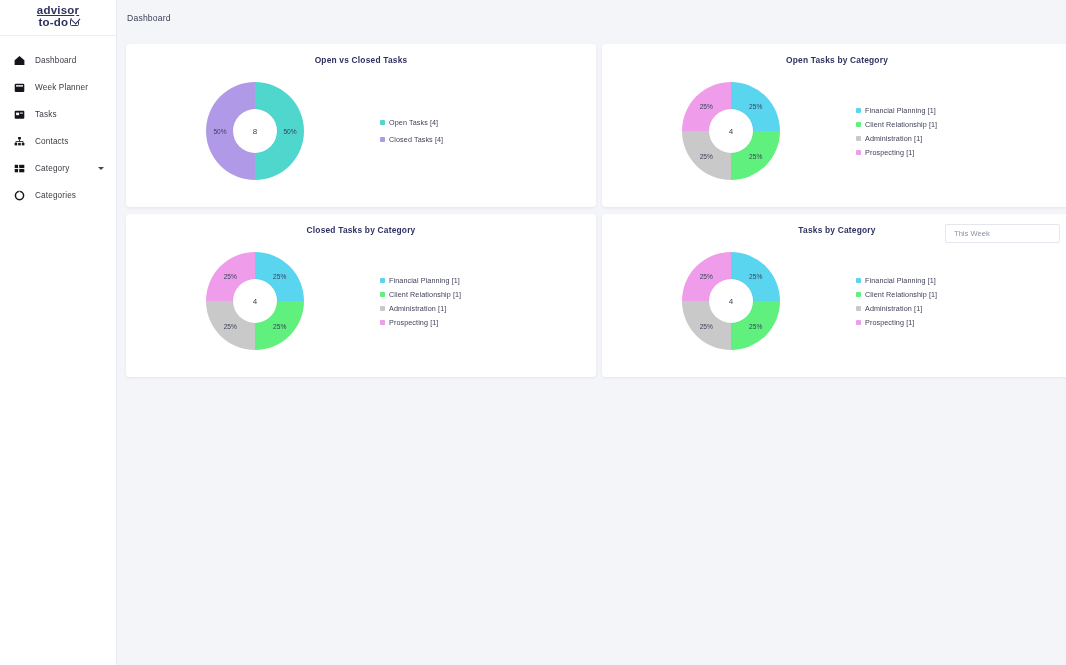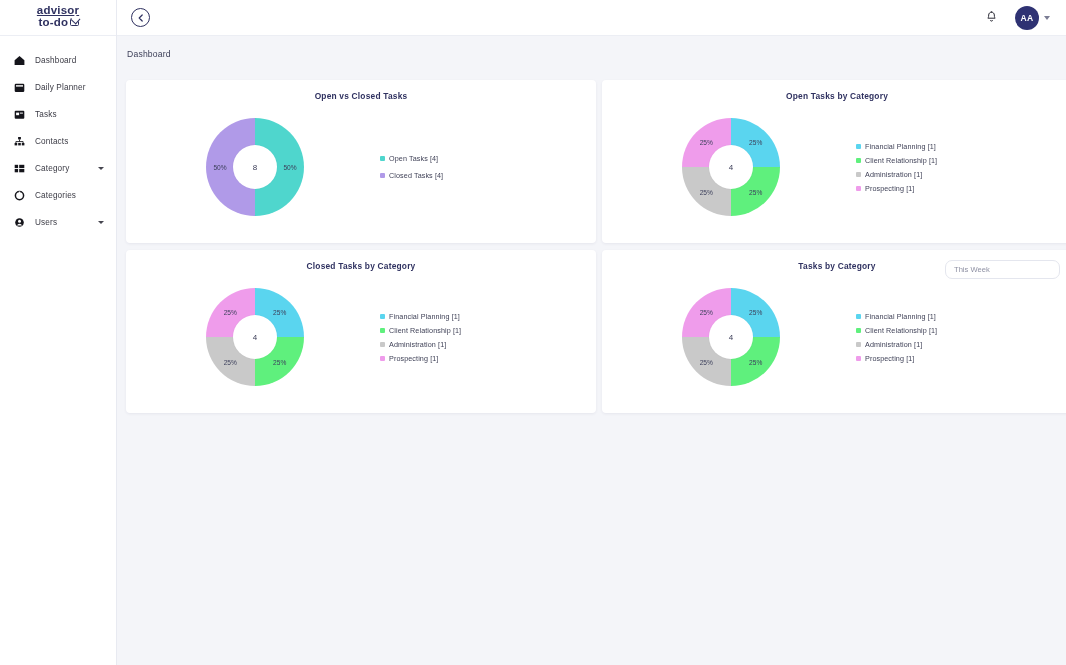--- a/index.html
+++ b/index.html
@@ -139,21 +139,21 @@
     text-align: center;
     font-size: 8.4px;
     font-weight: 700;
     color: #2f3160;
     letter-spacing: .2px;
   }
   .period-select {
     position: absolute; right: 12px; top: 10px;
     width: 115px; height: 19px;
     border: 1px solid #e4e6ee;
-    background: #fff; border-radius: 7px;
+    background: #fff; border-radius: 2px;
     font-size: 7.6px; color: #8e90a3;
     display: flex; align-items: center;
     padding-left: 8px;
     cursor: pointer;
   }
 
   .chart-row {
     display: flex; align-items: center;
     height: 132px;
     padding-left: 4px;
@@ -212,21 +212,21 @@
           </span>
           <span class="nav-label">Dashboard</span>
         </div>
         <div class="nav-item">
           <span class="nav-ico">
             <svg width="11" height="11" viewBox="0 0 11 11">
               <rect x=".7" y="1.8" width="9.6" height="8.2" rx="1.2" fill="#15151b"></rect>
               <rect x="2" y="3.2" width="7" height="1.4" fill="#fff"></rect>
             </svg>
           </span>
-          <span class="nav-label">Daily Planner</span>
+          <span class="nav-label">Week Planner</span>
         </div>
         <div class="nav-item">
           <span class="nav-ico">
             <svg width="11" height="11" viewBox="0 0 11 11">
               <rect x=".7" y="1.8" width="9.6" height="8" rx="1" fill="#15151b"></rect>
               <rect x="2.1" y="3.6" width="3" height="2.6" fill="#fff"></rect>
               <rect x="5.9" y="3.6" width="3" height="1" fill="#fff"></rect>
             </svg>
           </span>
           <span class="nav-label">Tasks</span>
@@ -257,55 +257,25 @@
         </div>
         <div class="nav-item">
           <span class="nav-ico">
             <svg width="11" height="11" viewBox="0 0 11 11">
               <circle cx="5.5" cy="5.6" r="4.1" fill="none" stroke="#15151b" stroke-width="1.5"></circle>
               <path d="M5.5 1.5v2.2" stroke="#fff" stroke-width="1.4"></path>
             </svg>
           </span>
           <span class="nav-label">Categories</span>
         </div>
-        <div class="nav-item">
-          <span class="nav-ico">
-            <svg width="11" height="11" viewBox="0 0 11 11">
-              <circle cx="5.5" cy="5.5" r="4.3" fill="#15151b"></circle>
-              <circle cx="5.5" cy="4.2" r="1.5" fill="#fff"></circle>
-              <path d="M3 8.6a2.6 2.6 0 0 1 5 0z" fill="#fff"></path>
-            </svg>
-          </span>
-          <span class="nav-label">Users</span>
-          <span class="nav-chev"></span>
-        </div>
       </nav>
   </aside>
 
   <div class="main">
 
-    <header class="topbar">
-      <div class="collapse-btn">
-        <svg width="8" height="8" viewBox="0 0 8 8">
-            <path d="M5.2 1 L2.2 4 L5.2 7" stroke="#2f3160" stroke-width="1.2" fill="none" stroke-linecap="round" stroke-linejoin="round"></path>
-          </svg>
-      </div>
-      <div class="topbar-spacer"></div>
-      <div class="bell">
-        <svg width="11" height="12" viewBox="0 0 11 12">
-          <path d="M5.5 1.2c-1.6 0-2.8 1.2-2.8 2.8 0 2.3-.8 3.2-.8 3.2h7.2s-.8-.9-.8-3.2c0-1.6-1.2-2.8-2.8-2.8z" fill="none" stroke="#2b2b36" stroke-width="1"></path>
-          <path d="M4.5 9.1a1 1 0 0 0 2 0" fill="none" stroke="#2b2b36" stroke-width="1"></path>
-          <circle cx="5.5" cy="1" r=".8" fill="#2b2b36"></circle>
-        </svg>
-      </div>
-      <div class="avatar-wrap">
-        <div class="avatar">AA</div>
-        <span class="avatar-chev"></span>
-      </div>
-    </header>
 
     <div class="breadcrumb-bar">
       <span class="breadcrumb">Dashboard</span>
     </div>
 
     <div class="content">
       <div class="cards-area">
         <div class="grid" id="grid">
             <div class="card">
               <div class="card-title">Open vs Closed Tasks</div>

